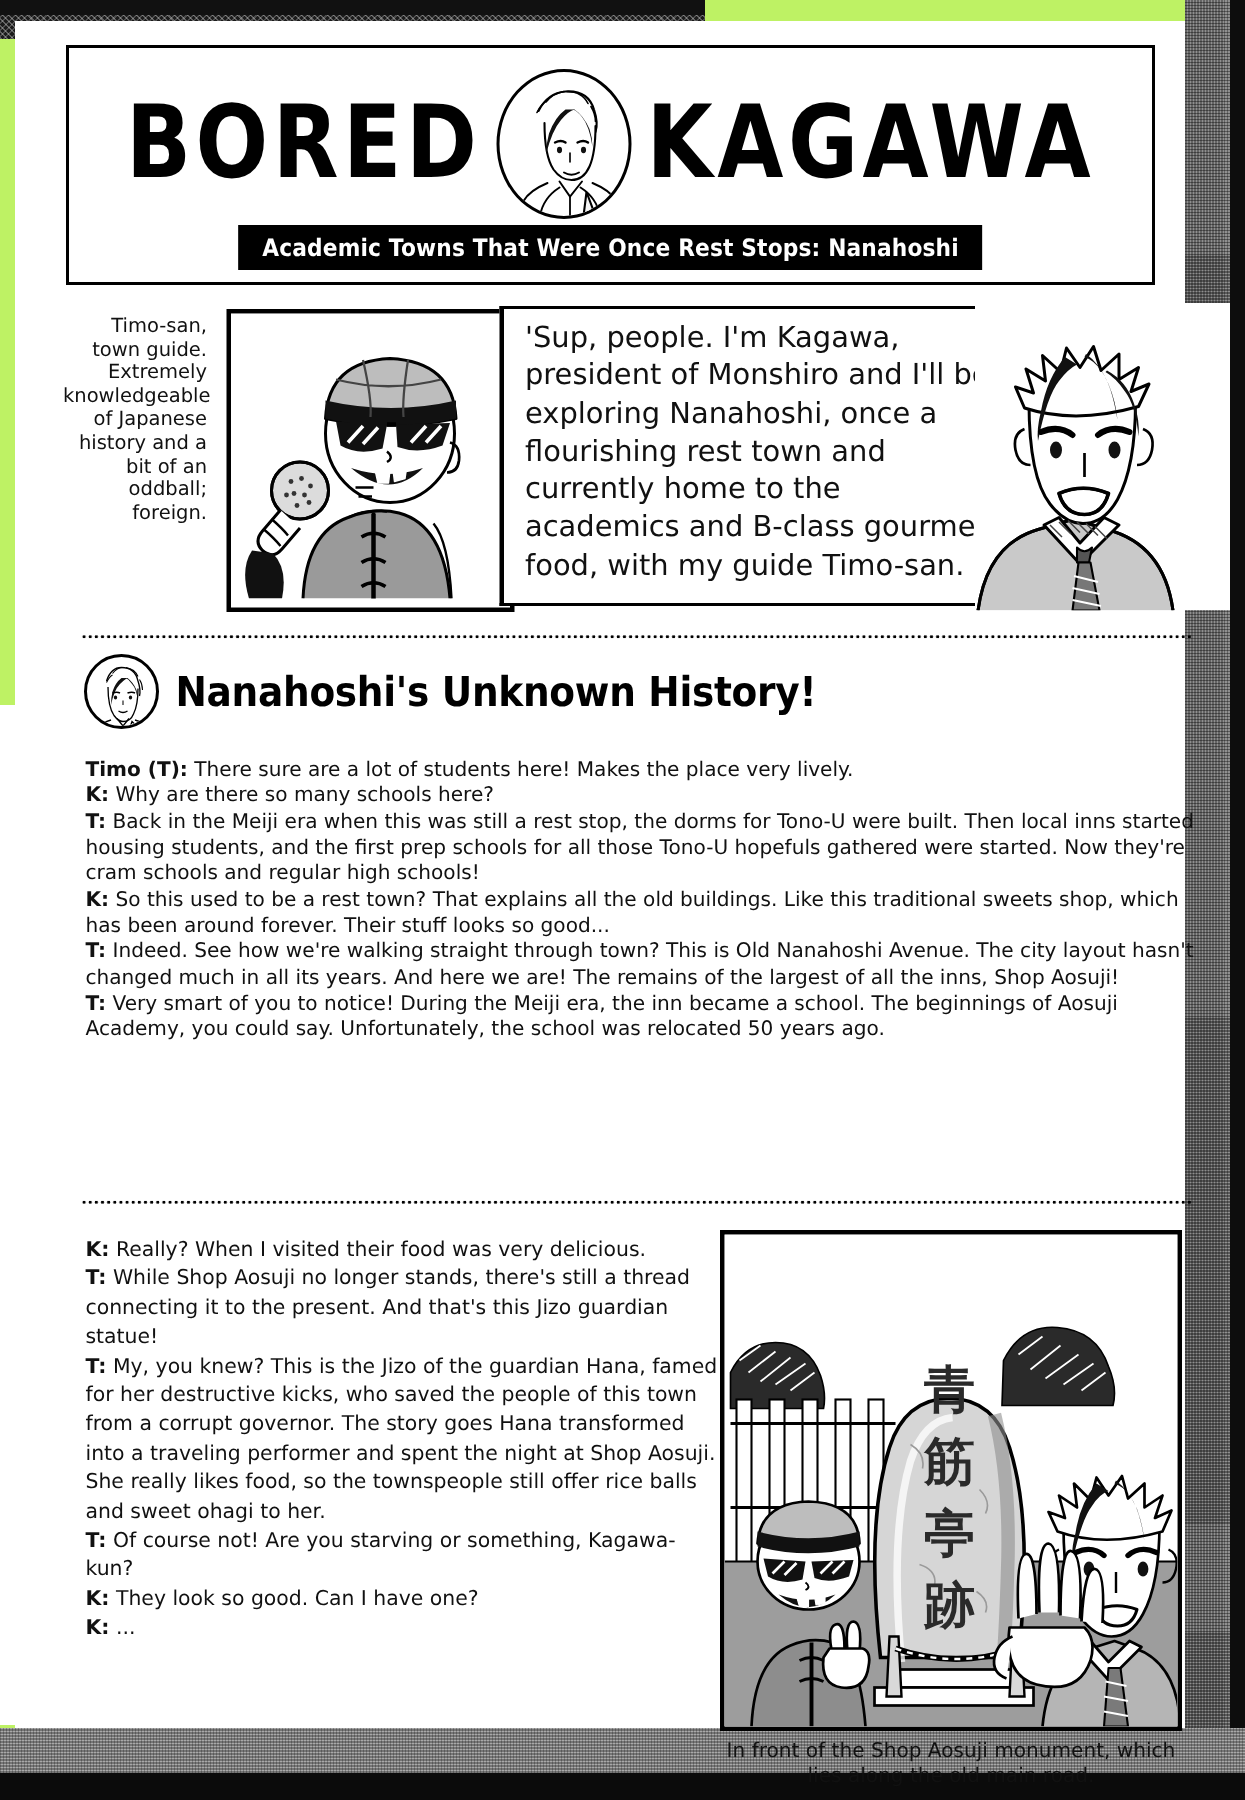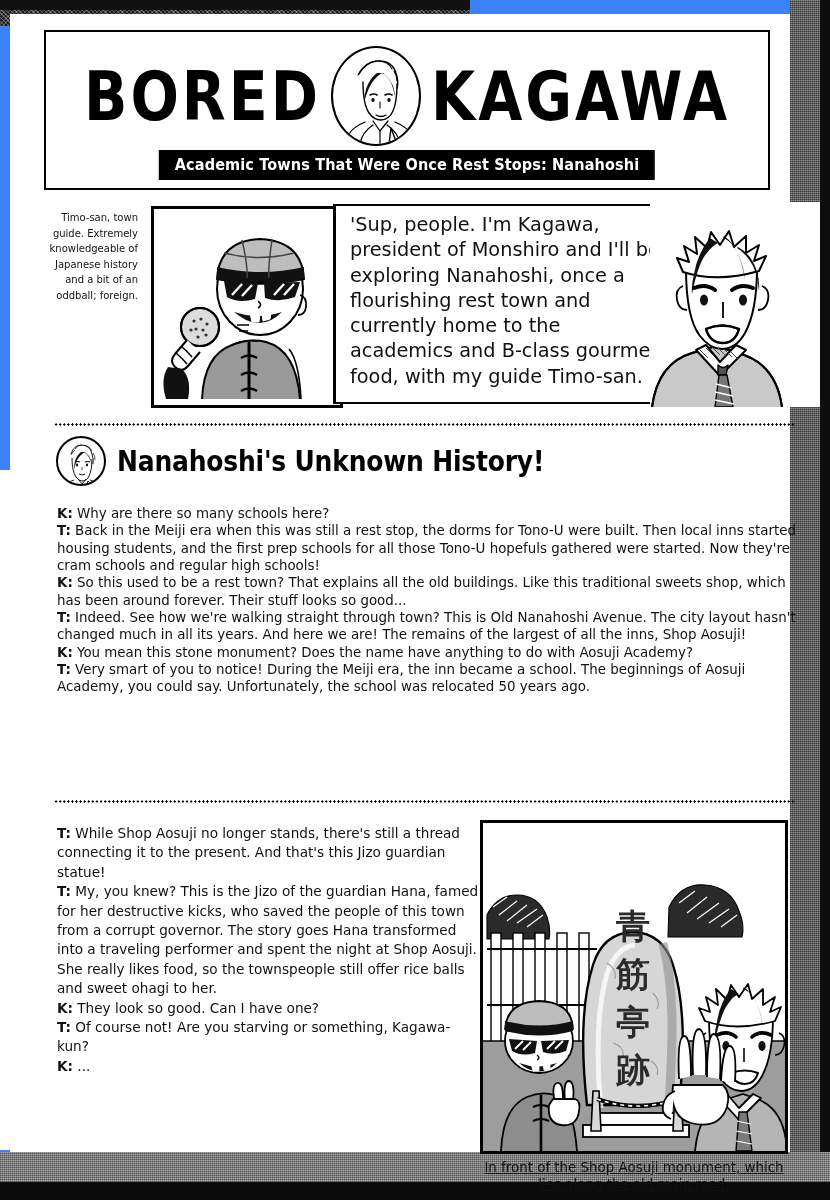--- a/index.html
+++ b/index.html
@@ -4,21 +4,21 @@
 <title>Bored Kagawa — Nanahoshi</title>
 <style>
   html,body{margin:0;padding:0;background:#ffffff;}
   body{
     font-family:"DejaVu Sans", sans-serif;
     width:830px;height:1200px;position:relative;overflow:hidden;
     -webkit-font-smoothing:antialiased;
   }
 
   
-  #page{position:absolute;inset:0;background:#3b82f6;padding-left:44px;}
+  #page{position:absolute;inset:0;background:#bef264;padding-left:44px;}
 
   .tone-dark{
     background-color:#1b1b1b;
     background-image:
       repeating-linear-gradient(45deg, rgba(255,255,255,.30) 0 1px, transparent 1px 3px),
       repeating-linear-gradient(-45deg, rgba(255,255,255,.22) 0 1px, transparent 1px 3px);
   }
   .tone-grey{
     background-color:#8f8f8f;
     background-image:
@@ -69,21 +69,21 @@
   #banner span{
     font-family:"DejaVu Sans", sans-serif;
     font-weight:bold;font-size:14.5px;letter-spacing:.1px;transform:scaleY(1.1);
     display:inline-block;
   }
 
   
   #intro{position:absolute;left:20px;top:188px;width:770px;height:212px;}
   #timo-caption{
     position:absolute;left:12px;top:8px;width:96px;
-    text-align:right;font-size:10px;line-height:15.6px;color:#111;
+    text-align:right;font-size:13px;line-height:15.6px;color:#111;
   }
   #timo-panel{
     position:absolute;left:121px;top:4px;width:186px;height:196px;
     border:3px solid #000;background:#fff;overflow:hidden;
   }
   #bubble{
     position:absolute;left:303px;top:2px;width:333px;height:200px;
     border-left:3px solid #000;border-top:2px solid #000;border-bottom:2px solid #000;
     background:#fff;box-sizing:border-box;padding:6px 4px 0 14px;
   }
@@ -129,21 +129,21 @@
   }
   #dialogue2 .ln{margin:0;}
 
   #photo-wrap{position:absolute;left:470px;top:806px;width:316px;}
   #photo{
     width:308px;height:334px;border:3px solid #000;background:#fff;
     position:relative;overflow:hidden;box-sizing:border-box;
   }
   #photo-caption{
     width:308px;margin-top:5px;text-align:center;
-    font-size:13.4px;line-height:17.4px;color:#111;text-decoration:underline;
+    font-size:13.4px;line-height:17.4px;color:#111;
   }
 
   
   svg{display:block;}
 </style>
 </head>
 <body>
 
 <div id="page">
 
@@ -313,53 +313,56 @@
             <path d="M20 41 l4 5 l4-5" stroke-width=".9"></path>
             <path d="M30 43 l3 3 l-4 0 z" fill="#eee"></path>
           </g>
         </svg>
       </div>
       <div id="section-title">Nanahoshi's Unknown History!</div>
     </div>
 
     <div id="dialogue1">
       <p class="ln">
+        <span class="sp">Timo (T):</span><span> There sure are a lot of students here!  Makes the place very lively.</span>
+      </p>
+      <p class="ln">
         <span class="sp">K:</span><span> Why are there so many schools here?</span>
       </p>
       <p class="ln">
         <span class="sp">T:</span><span> Back in the Meiji era when this was still a rest stop, the dorms for Tono-U were built.  Then local inns started housing students, and the first prep schools for all those Tono-U hopefuls gathered were started. Now they're cram schools and regular high schools!</span>
       </p>
       <p class="ln">
         <span class="sp">K:</span><span> So this used to be a rest town?  That explains all the old buildings.  Like this traditional sweets shop, which has been around forever. Their stuff looks so good...</span>
       </p>
       <p class="ln">
         <span class="sp">T:</span><span> Indeed.  See how we're walking straight through town?  This is Old Nanahoshi Avenue.  The city layout hasn't changed much in all its years.  And here we are!  The remains of the largest of all the inns, Shop Aosuji!</span>
       </p>
       <p class="ln">
-        <span class="sp">K:</span><span> You mean this stone monument?  Does the name have anything to do with Aosuji Academy?</span>
-      </p>
-      <p class="ln">
         <span class="sp">T:</span><span> Very smart of you to notice!  During the Meiji era, the inn became a school.  The beginnings of Aosuji Academy, you could say.  Unfortunately, the school was relocated 50 years ago.</span>
       </p>
     </div>
 
     <div class="divider" id="div2"></div>
 
     <div id="dialogue2">
       <p class="ln">
+        <span class="sp">K:</span><span> Really?  When I visited their food was very delicious.</span>
+      </p>
+      <p class="ln">
         <span class="sp">T:</span><span> While Shop Aosuji no longer stands, there's still a thread connecting it to the present.  And that's this Jizo guardian statue!</span>
       </p>
       <p class="ln">
         <span class="sp">T:</span><span> My, you knew?  This is the Jizo of the guardian Hana, famed for her destructive kicks, who saved the people of this town from a corrupt governor.  The story goes Hana transformed into a traveling performer and spent the night at Shop Aosuji. She really likes food, so the townspeople still offer rice balls and sweet ohagi to her.</span>
       </p>
       <p class="ln">
+        <span class="sp">T:</span><span> Of course not!  Are you starving or something, Kagawa-kun?</span>
+      </p>
+      <p class="ln">
         <span class="sp">K:</span><span> They look so good.  Can I have one?</span>
-      </p>
-      <p class="ln">
-        <span class="sp">T:</span><span> Of course not!  Are you starving or something, Kagawa-kun?</span>
       </p>
       <p class="ln">
         <span class="sp">K:</span><span> ...</span>
       </p>
     </div>
 
     <div id="photo-wrap">
       <div id="photo">
         <svg viewBox="0 0 302 328" width="302" height="328" aria-hidden="true">
           <rect width="302" height="328" fill="#fff"></rect>

